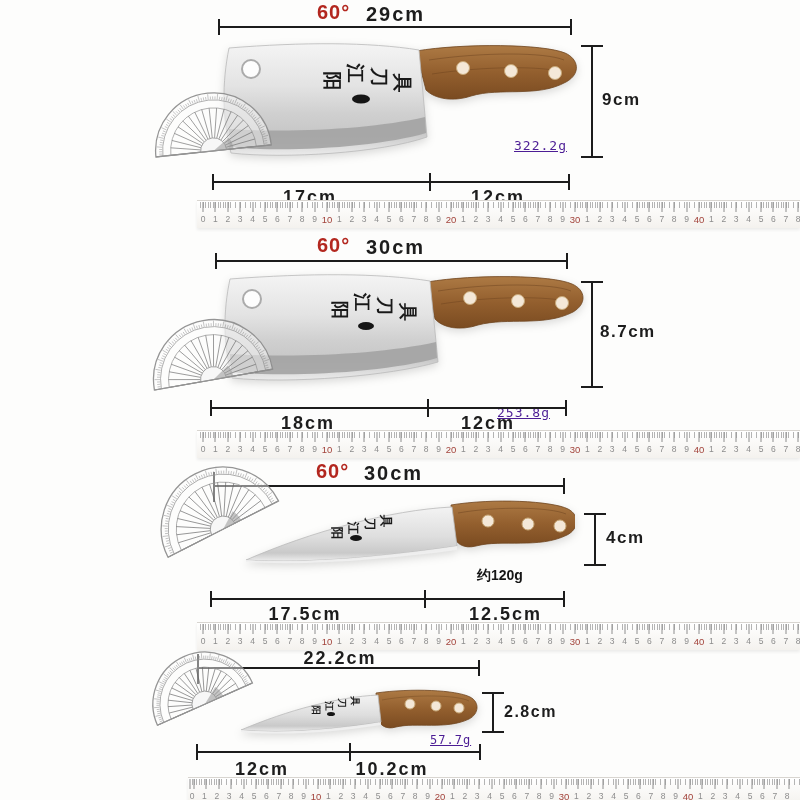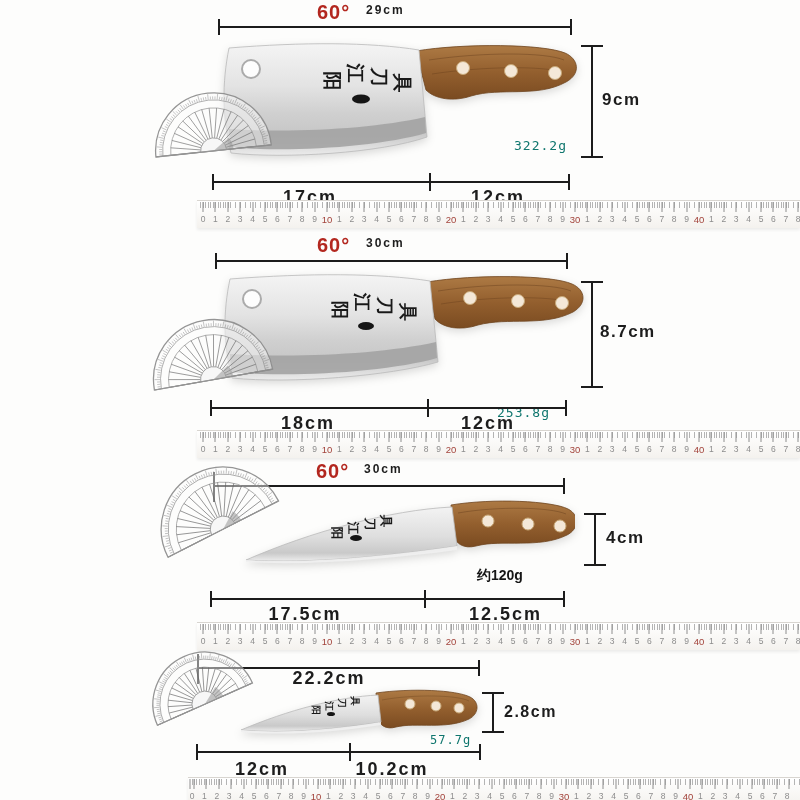--- a/index.html
+++ b/index.html
@@ -1,22 +1,22 @@
 <!DOCTYPE html>
 <html style="--accent: #b3271f; --decade: #a2423a; --line: #1c1c1c;"><head>
 <meta charset="utf-8">
 <style>
   html,body{margin:0;padding:0;}
   .canvas{position:relative;width:800px;height:800px;overflow:hidden;
     background:#fdfdfc;font-family:"Liberation Sans",sans-serif;}
   .lbl{position:absolute;color:#1d1d1d;white-space:nowrap;}
-  .big{font-size:12px;font-weight:700;letter-spacing:2px;}
+  .big{font-size:20px;font-weight:700;letter-spacing:2px;}
   .angle{font-size:20px;font-weight:700;color:var(--accent,#b3271f);letter-spacing:1px;}
   .ht{font-size:17px;font-weight:700;letter-spacing:1.5px;}
-  .wt{font-family:"DejaVu Sans Mono",monospace;font-size:13px;color:#0f766e;letter-spacing:1px;}
+  .wt{font-family:"DejaVu Sans Mono",monospace;font-size:13px;color:#4c1d95;letter-spacing:1px;text-decoration:underline;}
   .wt-cn{font-size:14px;font-weight:700;color:#161616;}
   .seg{width:110px;text-align:center;font-size:18px;font-weight:700;letter-spacing:2px;}
   .hline{position:absolute;height:2px;background:var(--line,#1c1c1c);z-index:1;}
   .hline::before,.hline::after{content:'';position:absolute;top:-7px;width:2px;height:16px;background:var(--line,#1c1c1c);}
   .hline::before{left:0;}
   .hline::after{right:0;}
   .hline.tall-left::before{top:-13px;height:30px;}
   .midtick{position:absolute;top:-8px;width:2px;height:18px;background:var(--line,#1c1c1c);}
   .vline{position:absolute;width:2px;background:var(--line,#1c1c1c);z-index:1;}
   .vline::before,.vline::after{content:'';position:absolute;left:-10px;width:22px;height:2px;background:var(--line,#1c1c1c);}
@@ -630,21 +630,21 @@
         <span class="rn" style="left: 539.2px;">3</span>
         <span class="rn" style="left: 551.6px;">4</span>
         <span class="rn" style="left: 564px;">5</span>
         <span class="rn" style="left: 576.4px;">6</span>
         <span class="rn" style="left: 588.8px;">7</span>
         <span class="rn" style="left: 601.2px;">8</span>
       </div>
   </div>
 
   <div>
-    <div class="lbl seg" style="left:274px;top:648px;margin-top:20px;">22.2cm</div>
+    <div class="lbl seg" style="left:285px;top:648px;">22.2cm</div>
     <div class="hline tall-left" style="left:197px;top:667px;width:283px;"></div>
 
     <svg class="knife" style="left:236px;top:686px;" width="248" height="56" viewBox="0 0 248 56">
       <defs>
         <linearGradient id="bladeG4" x1="0" y1="0" x2="0" y2="1">
           <stop offset="0" stop-color="#f3f3f3"></stop>
             <stop offset="0.55" stop-color="#dedede"></stop>
           <stop offset="0.85" stop-color="#c9c9c9"></stop>
             <stop offset="1" stop-color="#ededed"></stop>
         </linearGradient>

